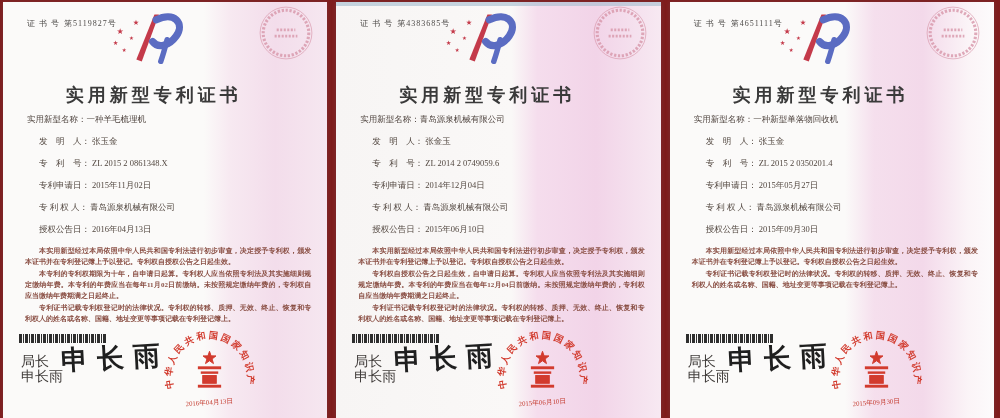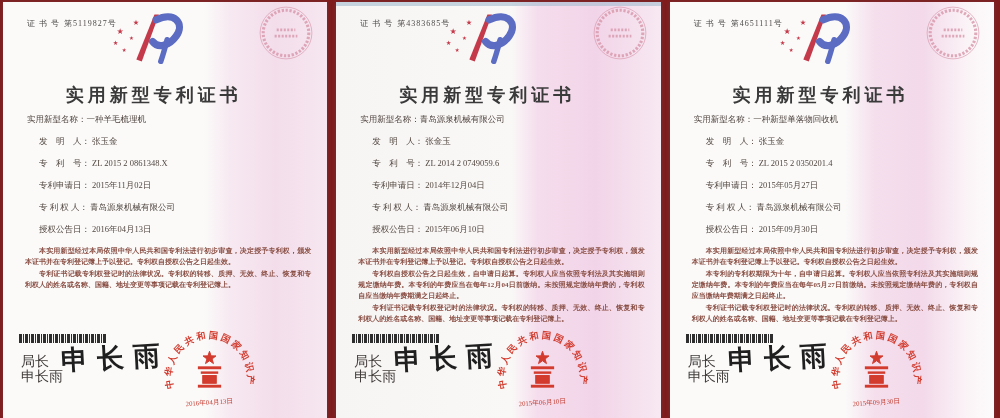--- a/index.html
+++ b/index.html
@@ -68,20 +68,21 @@
       </div>
       <div class="fields">
         <div class="row"><span class="lbl">发　明　人：</span><span>张玉金</span></div>
         <div class="row"><span class="lbl">专　利　号：</span><span>ZL 2015 2 0861348.X</span></div>
         <div class="row"><span class="lbl">专利申请日：</span><span>2015年11月02日</span></div>
         <div class="row"><span class="lbl">专 利 权 人：</span><span>青岛源泉机械有限公司</span></div>
         <div class="row"><span class="lbl">授权公告日：</span><span>2016年04月13日</span></div>
       </div>
       <div class="bodytext">
         <p>本实用新型经过本局依照中华人民共和国专利法进行初步审查，决定授予专利权，颁发本证书并在专利登记簿上予以登记。专利权自授权公告之日起生效。</p>
+        <p>本专利的专利权期限为十年，自申请日起算。专利权人应当依照专利法及其实施细则规定缴纳年费。本专利的年费应当在每年11月02日前缴纳。未按照规定缴纳年费的，专利权自应当缴纳年费期满之日起终止。</p>
         <p>专利证书记载专利权登记时的法律状况。专利权的转移、质押、无效、终止、恢复和专利权人的姓名或名称、国籍、地址变更等事项记载在专利登记簿上。</p>
       </div>
       <div class="barcode"></div>
       <div class="director">
         <div>局长</div>
         <div>申长雨</div>
       </div>
       <div class="signature">申长雨</div>
       <svg class="seal" viewBox="0 0 100 100">
         <defs>
@@ -185,21 +186,20 @@
       </div>
       <div class="fields">
         <div class="row"><span class="lbl">发　明　人：</span><span>张玉金</span></div>
         <div class="row"><span class="lbl">专　利　号：</span><span>ZL 2015 2 0350201.4</span></div>
         <div class="row"><span class="lbl">专利申请日：</span><span>2015年05月27日</span></div>
         <div class="row"><span class="lbl">专 利 权 人：</span><span>青岛源泉机械有限公司</span></div>
         <div class="row"><span class="lbl">授权公告日：</span><span>2015年09月30日</span></div>
       </div>
       <div class="bodytext">
         <p>本实用新型经过本局依照中华人民共和国专利法进行初步审查，决定授予专利权，颁发本证书并在专利登记簿上予以登记。专利权自授权公告之日起生效。</p>
-        <p>本专利的专利权期限为十年，自申请日起算。专利权人应当依照专利法及其实施细则规定缴纳年费。本专利的年费应当在每年05月27日前缴纳。未按照规定缴纳年费的，专利权自应当缴纳年费期满之日起终止。</p>
         <p>专利证书记载专利权登记时的法律状况。专利权的转移、质押、无效、终止、恢复和专利权人的姓名或名称、国籍、地址变更等事项记载在专利登记簿上。</p>
       </div>
       <div class="barcode"></div>
       <div class="director">
         <div>局长</div>
         <div>申长雨</div>
       </div>
       <div class="signature">申长雨</div>
       <svg class="seal" viewBox="0 0 100 100">
         <defs>

